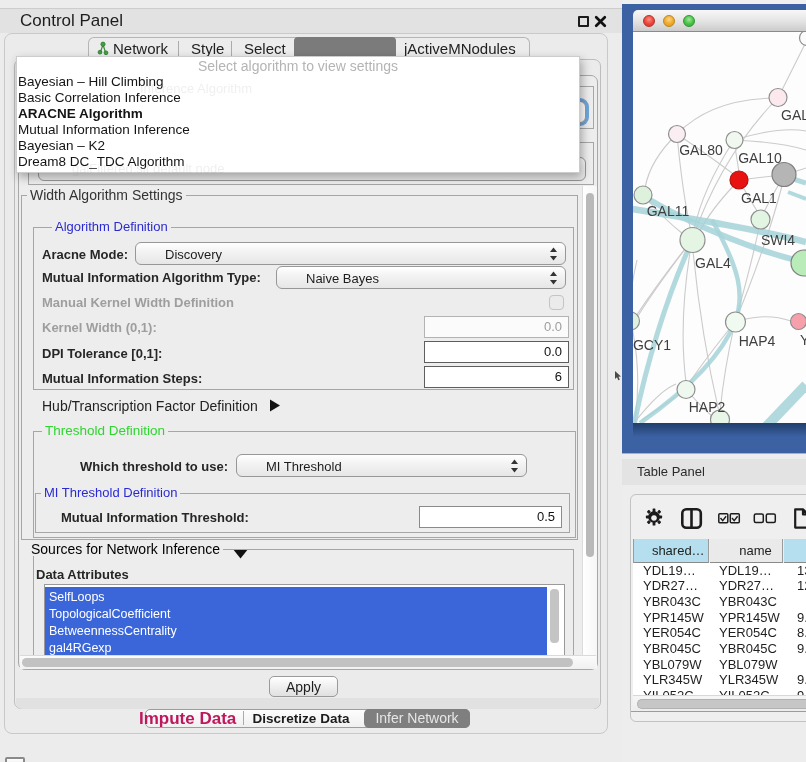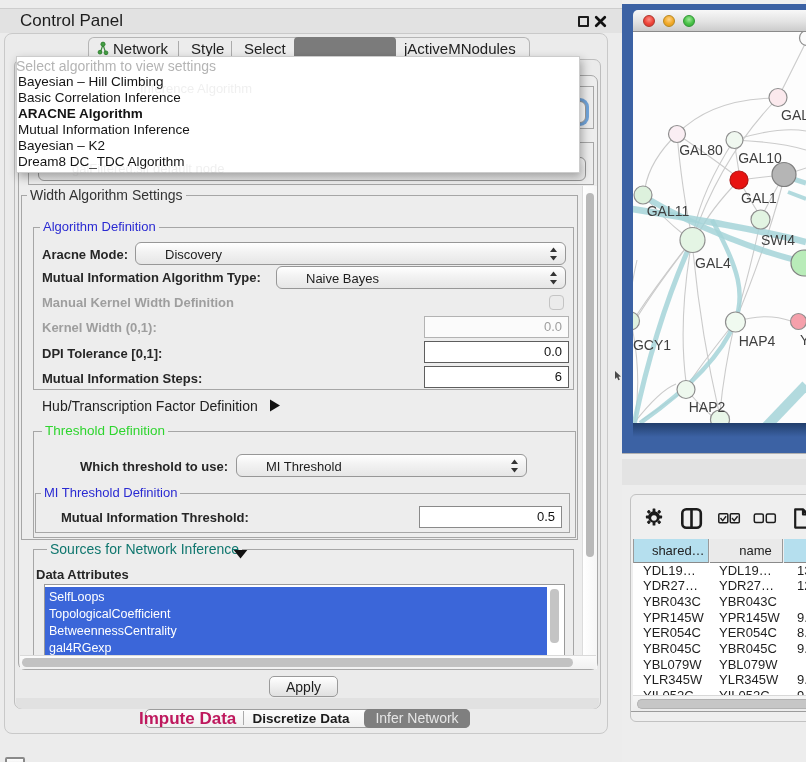--- a/index.html
+++ b/index.html
@@ -55,21 +55,21 @@
 
   <div class="fs" style="left:28px;top:86px;width:566px;height:43px;"></div>
   <div class="abs" style="left:38px;top:101px;width:548px;height:22px;border:1px solid #9a9a9a;border-radius:6px;background:#fff;box-shadow:0 0 0 3px rgba(90,150,214,0.85);"></div>
   <div class="fs" style="left:28px;top:142px;width:566px;height:43px;"></div>
   <div class="combo" style="left:38px;top:157px;width:548px;height:24px;"></div>
 
   <div class="fs" style="left:21px;top:195px;width:557px;height:345px;"></div>
   <div class="legend" style="left:27px;top:188px;font-size:14px;color:#333;">Width Algorithm Settings</div>
 
   <div class="fs" style="left:33px;top:227px;width:541px;height:163px;"></div>
-  <div class="legend" style="left:40px;top:220px;font-size:13px;color:#2a2ad2;">Algorithm Definition</div>
+  <div class="legend" style="left:52px;top:220px;font-size:13px;color:#2a2ad2;">Algorithm Definition</div>
 
   <div class="lbl" style="left:42px;top:247px;">Aracne Mode:</div>
   <div class="combo" style="left:135px;top:242px;width:431px;height:23px;">
       <span class="ct">Discovery</span>
     <svg class="stepper" viewBox="0 0 9 14">
         <path d="M4.5 0.5 L8 5 L1 5 Z" fill="#333"></path>
         <path d="M4.5 13.5 L8 9 L1 9 Z" fill="#333"></path>
       </svg>
     </div>
 
@@ -110,21 +110,21 @@
         <path d="M4.5 13.5 L8 9 L1 9 Z" fill="#333"></path>
       </svg>
     </div>
 
   <div class="fs" style="left:35px;top:493px;width:535px;height:40px;"></div>
   <div class="legend" style="left:41px;top:486px;font-size:13px;color:#2a2ad2;">MI Threshold Definition</div>
   <div class="lbl" style="left:61px;top:510px;">Mutual Information Threshold:</div>
   <div class="inp" style="left:419px;top:506px;width:143px;height:22px;border:1px solid #8a8a8a;line-height:20px;padding-right:6px;">0.5</div>
 
   <div class="fs" style="left:33px;top:549px;width:541px;height:119px;"></div>
-  <div class="legend" style="left:47px;top:542px;font-size:14px;color:#0f766e;">Sources for Network Inference</div>
+  <div class="legend" style="left:28px;top:542px;font-size:14px;color:#000000;">Sources for Network Inference</div>
   <svg class="abs" style="left:233px;top:549px;" width="15" height="10" viewBox="0 0 16 11">
       <path d="M0.5 1 L15.5 1 L8 10.5 Z" fill="#111"></path>
     </svg>
   <div class="lbl" style="left:36px;top:567px;">Data Attributes</div>
   <div class="abs" style="left:44px;top:584px;width:521px;height:72px;background:#fff;border:1px solid #9a9a9a;overflow:hidden;">
     <div style="position:absolute;left:0;top:2px;width:502px;height:69px;background:#3b66d9;"></div>
     <div style="position:absolute;left:4px;top:3.5px;font-size:12.5px;color:#fff;line-height:17px;white-space:nowrap;">SelfLoops<br>TopologicalCoefficient<br>BetweennessCentrality<br>gal4RGexp</div>
     <div style="position:absolute;left:505px;top:4px;width:8.5px;height:54px;background:#c4c4c4;border-radius:4px;"></div>
   </div>
 
@@ -142,21 +142,21 @@
   <div class="abs" style="left:246px;top:708.5px;width:110px;height:19.5px;line-height:19.5px;font-size:13.5px;font-weight:bold;color:#1c1c1c;text-align:center;">Discretize Data</div>
   <div class="abs" style="left:364px;top:708.5px;width:106px;height:19.5px;line-height:19.5px;font-size:14px;color:#e6e6e6;text-align:center;">Infer Network</div>
 
   <div class="abs" style="left:5px;top:757px;width:20px;height:13px;border:2px solid #8a8a8a;border-radius:2px;background:linear-gradient(#fff,#ddd);"></div>
 
   <svg class="abs" style="left:614px;top:371px;" width="8" height="10" viewBox="0 0 8 10">
       <path d="M1 0 L1 8 L3 6.2 L4.3 9.3 L5.8 8.7 L4.5 5.7 L7 5.5 Z" fill="#4a4a4a"></path>
     </svg>
 
   <div class="abs" style="left:16px;top:56px;width:564px;height:117px;background:#ffffff;border:1px solid #cccccc;box-shadow:2px 4px 9px rgba(0,0,0,0.32);"></div>
-  <div class="abs" style="left:16px;top:58px;width:564px;height:16px;font-size:14px;color:#b4b4b4;text-align:left;">Select algorithm to view settings</div>
+  <div class="abs" style="left:16px;top:58px;width:564px;height:16px;font-size:14px;color:#b4b4b4;text-align:center;">Select algorithm to view settings</div>
   <div class="abs" style="left:18px;top:74px;width:560px;font-size:13.5px;color:#141414;line-height:15.9px;white-space:nowrap;">Bayesian – Hill Climbing<br>Basic Correlation Inference<br><b>ARACNE Algorithm</b><br>Mutual Information Inference<br>Bayesian – K2<br>Dream8 DC_TDC Algorithm</div>
   <div class="abs" style="left:140px;top:81px;font-size:13px;color:rgba(130,130,130,0.13);">Inference Algorithm</div>
   <div class="abs" style="left:60px;top:161px;font-size:13px;color:rgba(130,130,130,0.13);margin-left:12px;">galFiltered.sif default node</div>
 
   <div class="abs" style="left:622px;top:0;width:184px;height:4px;background:#f0f0f0;"></div>
   <div class="abs" style="left:622px;top:4px;width:184px;height:449px;background:#3c62a4;"></div>
   <div class="abs" style="left:633px;top:423px;width:173px;height:14px;background:linear-gradient(#213e6b,#3c62a4);"></div>
 
   <div class="abs" style="left:633px;top:10px;width:173px;height:22px;background:linear-gradient(#f8f8f8,#e3e3e3 55%,#cbcbcb);border-bottom:1px solid #8b8b8b;border-radius:5px 0 0 0;"></div>
   <div class="abs" style="left:643px;top:15px;width:12px;height:12px;border-radius:50%;background:radial-gradient(circle at 50% 35%, #fb8d84, #ee4338 55%, #d0362c);border:0.5px solid #ad352c;"></div>
@@ -233,20 +233,21 @@
       <text x="652" y="350" text-anchor="middle">GCY1</text>
       <text x="757" y="345.5" text-anchor="middle">HAP4</text>
       <text x="800" y="344.5">Y</text>
       <text x="707" y="412" text-anchor="middle">HAP2</text>
     </g>
   </svg>
 
   <div class="abs" style="left:622px;top:453px;width:184px;height:1.5px;background:#b0b0b0;"></div>
   <div class="abs" style="left:622px;top:454px;width:184px;height:5px;background:#ededed;"></div>
   <div class="abs" style="left:622px;top:459px;width:184px;height:26px;background:#e3e3e3;"></div>
+  <div class="abs" style="left:637px;top:459px;width:150px;height:26px;line-height:26px;font-size:13px;color:#2b2b2b;">Table Panel</div>
   <div class="abs" style="left:622px;top:485px;width:184px;height:277px;background:#ededed;"></div>
 
   <div class="abs" style="left:630px;top:494px;width:190px;height:228px;border:1px solid #c2c2c2;border-radius:6px;background:#efefef;"></div>
 
   <svg class="abs" style="left:645px;top:508px;" width="161" height="22" viewBox="0 0 161 22">
     <g fill="#1c1c1c">
       <path d="M9 3.2 a5.8 5.8 0 1 0 0.01 0 Z M9 7.2 a2.8 2.8 0 1 1 -0.01 0 Z" fill-rule="evenodd"></path>
       <rect x="7.6" y="0.5" width="2.8" height="4" rx="0.6"></rect>
         <rect x="7.6" y="13.5" width="2.8" height="4" rx="0.6"></rect>
       <rect x="0.9" y="7.6" width="4" height="2.8" rx="0.6"></rect>

